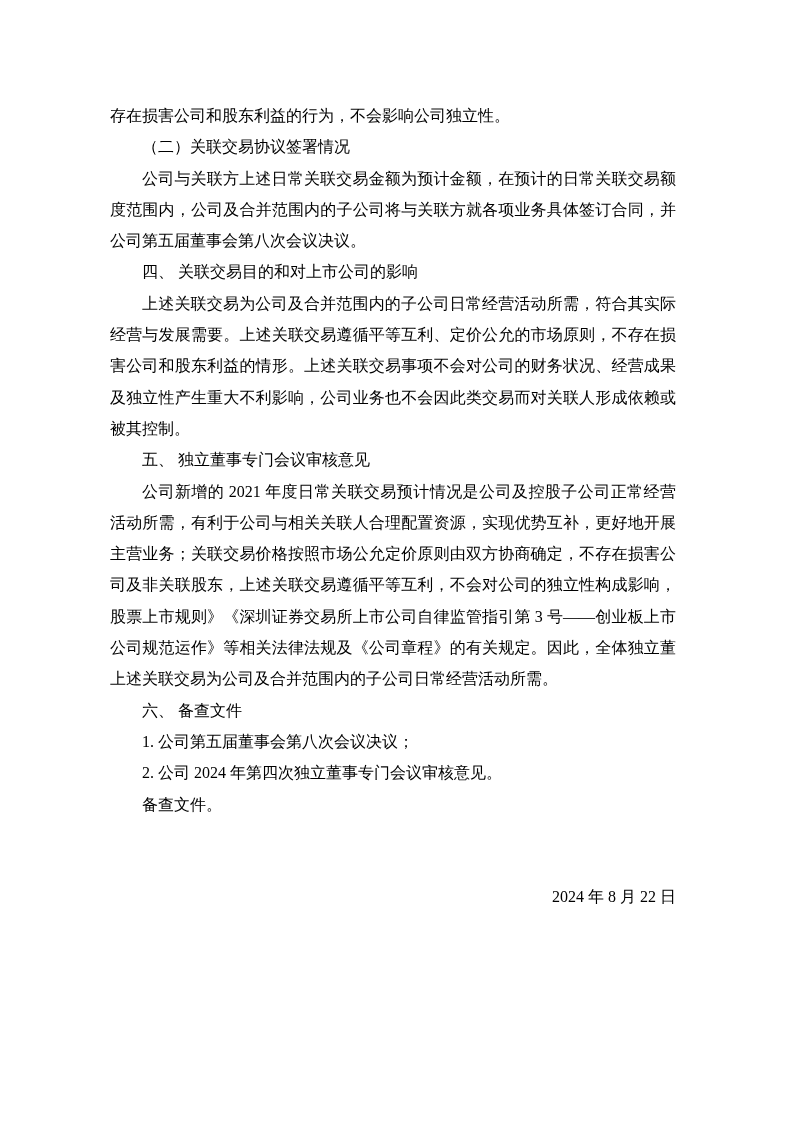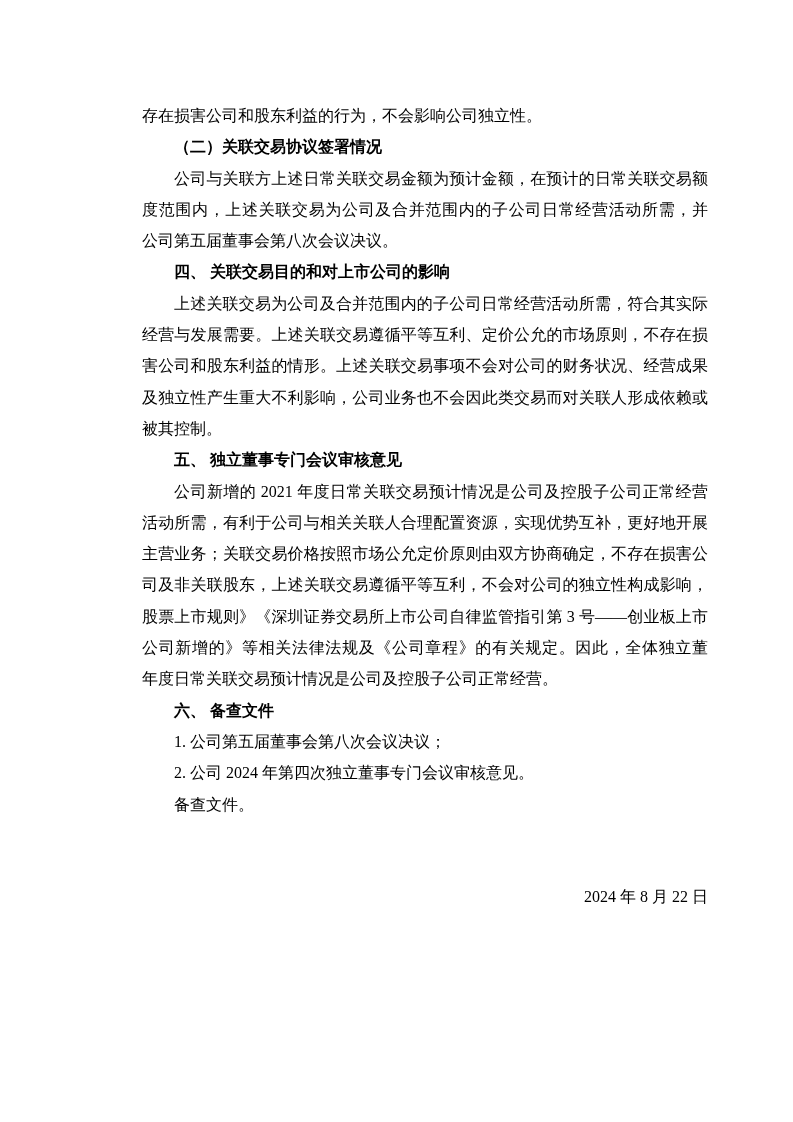--- a/index.html
+++ b/index.html
@@ -20,72 +20,71 @@
     font-family: "Liberation Serif", "DejaVu Serif", serif;
     color: #000000;
   }
   .doc {
     position: absolute;
     left: 110px;
     top: 100px;
     width: 566px;
     font-size: 16px;
     line-height: 31.3px;
-    margin-left: 32px;
   }
   .line {
     height: 31.3px;
     margin: 0;
     text-align: left;
   }
   .indent {
     text-indent: 2em;
   }
   .fill {
     text-align: justify;
     text-align-last: justify;
   }
   .heading {
-    font-weight: bold;
+    font-weight: normal;
     text-indent: 2em;
   }
   .sig {
     margin-top: 61px;
     text-align: right;
   }
   .sig-inner {
     display: inline-block;
     text-align: center;
   }
 </style>
 </head>
 <body>
 
 <div class="page">
   <div class="doc">
     <div id="doc-sections">
         <div class="line">存在损害公司和股东利益的行为，不会影响公司独立性。</div>
         <div class="line heading">（二）关联交易协议签署情况</div>
         <div class="line indent fill">公司与关联方上述日常关联交易金额为预计金额，在预计的日常关联交易额</div>
-        <div class="line fill">度范围内，上述关联交易为公司及合并范围内的子公司日常经营活动所需，并</div>
+        <div class="line fill">度范围内，公司及合并范围内的子公司将与关联方就各项业务具体签订合同，并</div>
         <div class="line">公司第五届董事会第八次会议决议。</div>
         <div class="line heading">四、 关联交易目的和对上市公司的影响</div>
         <div class="line indent fill">上述关联交易为公司及合并范围内的子公司日常经营活动所需，符合其实际</div>
         <div class="line fill">经营与发展需要。上述关联交易遵循平等互利、定价公允的市场原则，不存在损</div>
         <div class="line fill">害公司和股东利益的情形。上述关联交易事项不会对公司的财务状况、经营成果</div>
         <div class="line fill">及独立性产生重大不利影响，公司业务也不会因此类交易而对关联人形成依赖或</div>
         <div class="line">被其控制。</div>
         <div class="line heading">五、 独立董事专门会议审核意见</div>
         <div class="line indent fill">公司新增的 2021 年度日常关联交易预计情况是公司及控股子公司正常经营</div>
         <div class="line fill">活动所需，有利于公司与相关关联人合理配置资源，实现优势互补，更好地开展</div>
         <div class="line fill">主营业务；关联交易价格按照市场公允定价原则由双方协商确定，不存在损害公</div>
         <div class="line fill">司及非关联股东，上述关联交易遵循平等互利，不会对公司的独立性构成影响，</div>
         <div class="line fill">股票上市规则》《深圳证券交易所上市公司自律监管指引第 3 号——创业板上市</div>
-        <div class="line fill">公司新增的》等相关法律法规及《公司章程》的有关规定。因此，全体独立董</div>
-        <div class="line">年度日常关联交易预计情况是公司及控股子公司正常经营。</div>
+        <div class="line fill">公司规范运作》等相关法律法规及《公司章程》的有关规定。因此，全体独立董</div>
+        <div class="line">上述关联交易为公司及合并范围内的子公司日常经营活动所需。</div>
         <div class="line heading">六、 备查文件</div>
         <div class="line indent">1. 公司第五届董事会第八次会议决议；</div>
         <div class="line indent">2. 公司 2024 年第四次独立董事专门会议审核意见。</div>
         <div class="line indent">备查文件。</div>
       </div>
     <div class="sig">
       <div class="sig-inner">
         <div class="line">2024 年 8 月 22 日</div>
       </div>
     </div>

